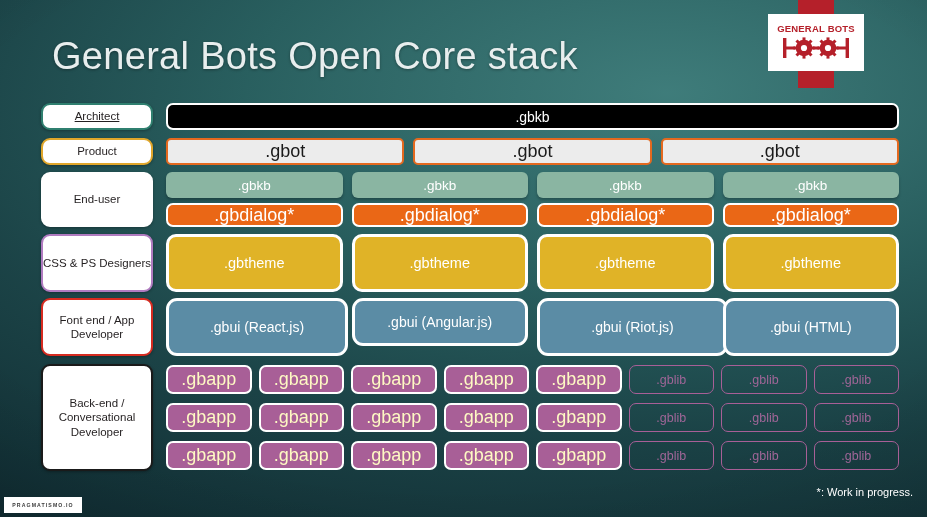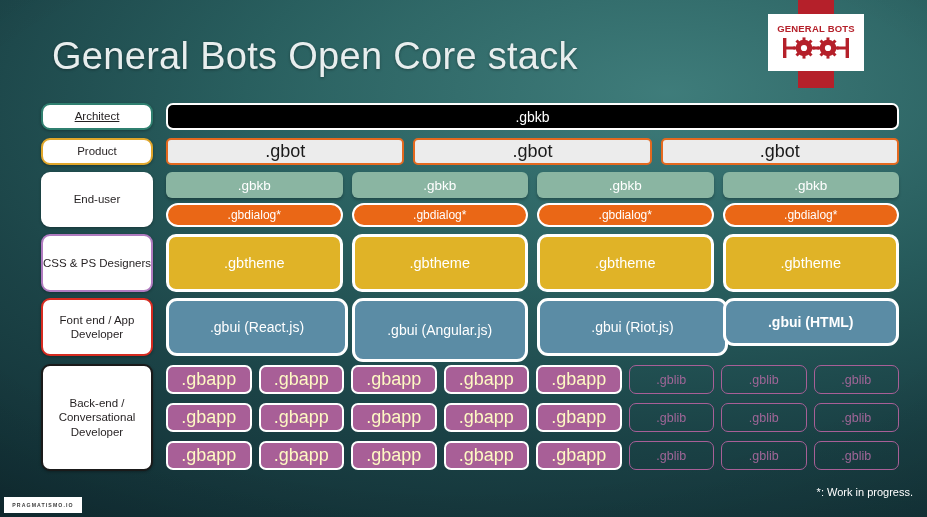--- a/index.html
+++ b/index.html
@@ -52,21 +52,21 @@
   
   .box{
     position:absolute;box-sizing:border-box;border-radius:7px;
     display:flex;align-items:center;justify-content:center;text-align:center;
     white-space:nowrap;
   }
   .gbai{background:#000000;border:2px solid #ffffff;color:#ffffff;font-size:14px;}
   .gbot{background:#ececec;border:2px solid #e4691f;color:#1a1a1a;font-size:18px;border-radius:5px;}
   .gbkb{background:#8ab5a2;color:#ffffff;font-size:13.5px;border-radius:6px;
         box-shadow:0 2px 3px rgba(0,0,0,.25);}
-  .gbdialog{background:#ea6716;border:2px solid #ffffff;color:#ffffff;font-size:12px;border-radius:12px;justify-content:center;}
+  .gbdialog{background:#ea6716;border:2px solid #ffffff;color:#ffffff;font-size:18px;border-radius:7px;justify-content:center;}
   .gbtheme{background:#e0b327;border:3px solid #ffffff;color:#ffffff;font-size:14.5px;border-radius:10px;}
   .gbui{background:#5b8ca5;border:3px solid #ffffff;color:#ffffff;font-size:14px;border-radius:11px;}
   .gbapp{background:#a85f97;border:2.5px solid #ffffff;color:#fef9c3;font-size:18px;border-radius:7px;}
   .gblib{background:transparent;border:1.5px solid #a85f97;color:#a06698;font-size:12.5px;border-radius:7px;}
 
   
   .pg-logo{
     position:absolute;left:4px;top:497px;width:78px;height:16px;background:#ffffff;
     display:flex;align-items:center;justify-content:center;
   }
@@ -187,27 +187,27 @@
       </div>
       <div class="box gbtheme" style="left: 537px; top: 234px; width: 176.5px; height: 58px;">
         <span>.gbtheme</span>
       </div>
       <div class="box gbtheme" style="left: 722.5px; top: 234px; width: 176.5px; height: 58px;">
         <span>.gbtheme</span>
       </div>
       <div class="box gbui" style="left: 166px; top: 298px; width: 182px; height: 58px;">
         <span>.gbui (React.js)</span>
       </div>
-      <div class="box gbui" style="left: 351.5px; top: 298px; width: 176.5px; height: 64px;">
+      <div class="box gbui" style="left: 351.5px; top: 298px; width: 176.5px; height: 48px;">
         <span>.gbui (Angular.js)</span>
       </div>
       <div class="box gbui" style="left: 537px; top: 298px; width: 191px; height: 58px;">
         <span>.gbui (Riot.js)</span>
       </div>
-      <div class="box gbui" style="left: 722.5px; top: 298px; width: 176.5px; height: 48px; font-weight: bold;">
+      <div class="box gbui" style="left: 722.5px; top: 298px; width: 176.5px; height: 58px;">
         <span>.gbui (HTML)</span>
       </div>
       <div class="box gbapp" style="left: 166px; top: 365px; width: 85.5px; height: 29px;">
         <span>.gbapp</span>
       </div>
       <div class="box gbapp" style="left: 258.5px; top: 365px; width: 85.5px; height: 29px;">
         <span>.gbapp</span>
       </div>
       <div class="box gbapp" style="left: 351px; top: 365px; width: 85.5px; height: 29px;">
         <span>.gbapp</span>

